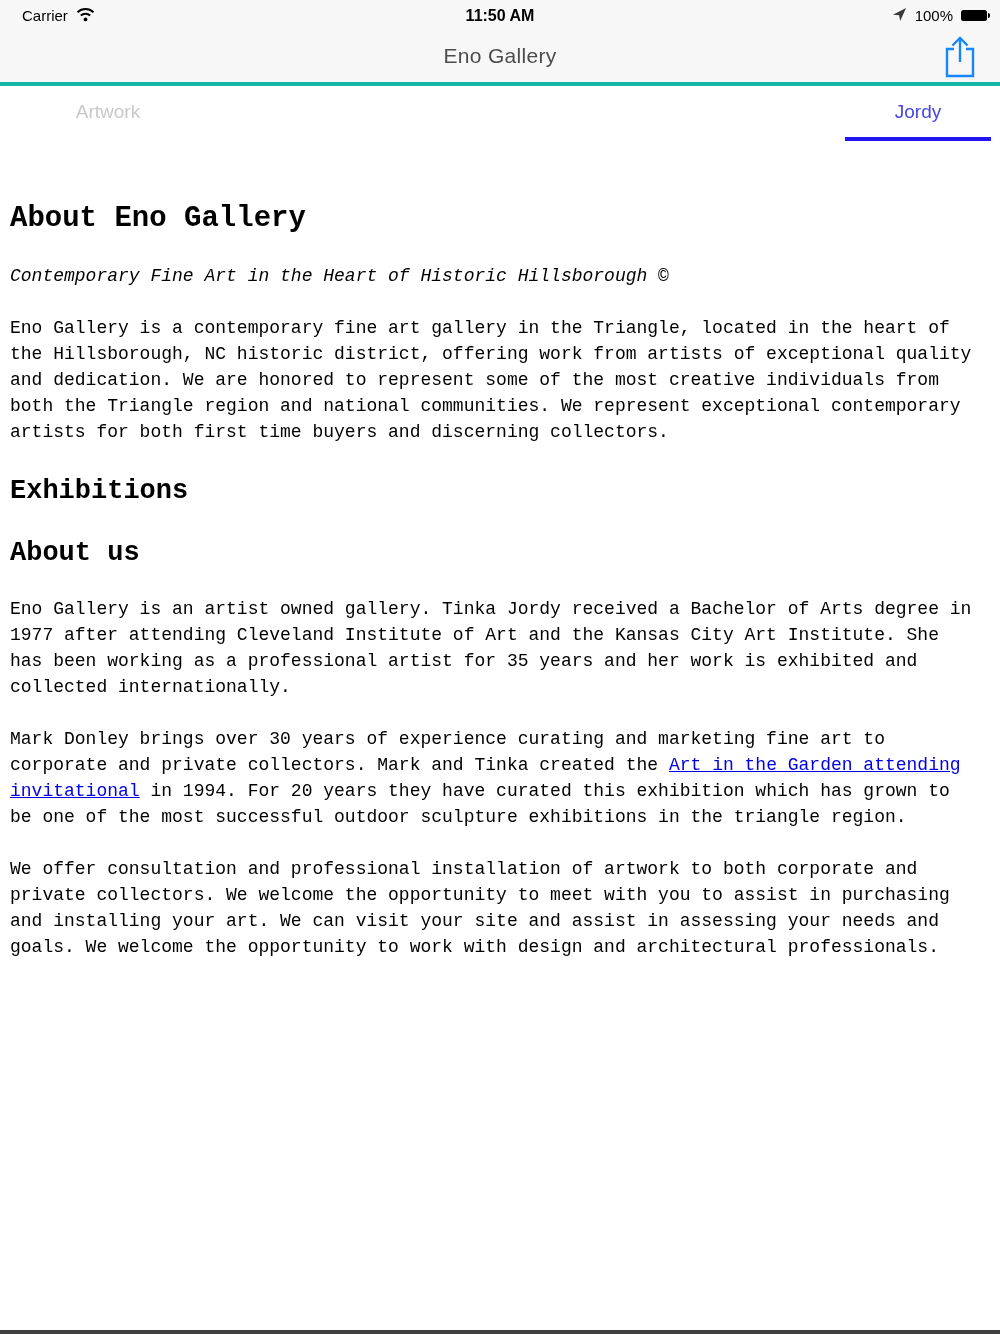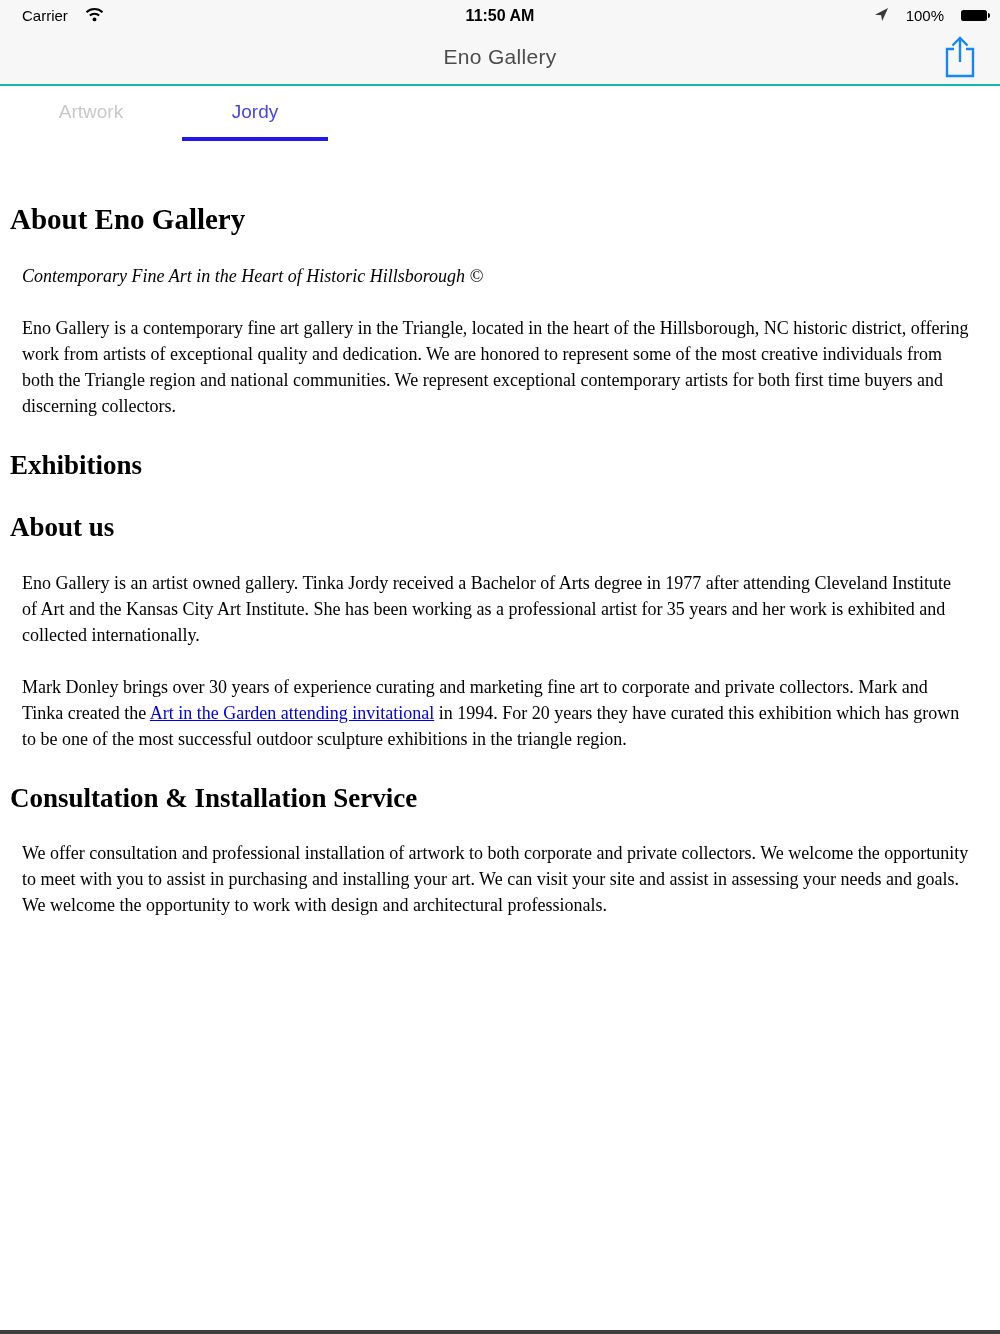--- a/index.html
+++ b/index.html
@@ -19,21 +19,21 @@
     position: relative;
     height: 29px;
     background: var(--chrome-bg, #f7f7f7);
     display: flex;
     align-items: center;
     justify-content: space-between;
     padding: 2px 10px 0 22px;
     font-size: 15px;
     color: #000;
   }
-  .status-left, .status-right { display: flex; align-items: center; gap: 17px; }
+  .status-left, .status-right { display: flex; align-items: center; gap: 8px; }
   .status-time {
     position: absolute;
     left: 50%; top: 50%;
     transform: translate(-50%, -42%);
     font-weight: bold;
     font-size: 16px;
   }
   .battery-body {
     width: 26px; height: 11px;
     background: #000;
@@ -47,41 +47,42 @@
     display: inline-block;
     margin-left: 1px;
   }
   .battery { display: flex; align-items: center; }
 
   
   .nav-bar {
     position: relative;
     height: 57px;
     background: var(--chrome-bg, #f7f7f7);
-    border-bottom: 2px solid #14b8a6;
+    border-bottom: 4px solid #14b8a6;
     display: flex;
     align-items: center;
     justify-content: center;
   }
   .nav-title { font-size: 21px; color: #4c4c4c; letter-spacing: 0.3px; }
   .share-btn {
     position: absolute;
     right: 19px; top: 7px;
     width: 42px; height: 44px;
     background: none; border: none; padding: 0;
     cursor: pointer;
     display: flex; align-items: center; justify-content: center;
   }
 
   
   .tab-bar {
     height: 64px;
     background: #fff;
     display: flex;
-    padding-left: 9px;
+    padding-left: 26px;
+    justify-content: space-between;
   }
   .tab {
     width: 164px;
     position: relative;
     display: flex;
     align-items: center;
     justify-content: center;
     padding-bottom: 12px;
     font-size: 19px;
     color: var(--tab-inactive, #c9c9c9);
@@ -93,39 +94,39 @@
     position: absolute;
     left: 50%; bottom: 9px;
     transform: translateX(-50%);
     width: 146px; height: 4px;
     background: var(--underline, #2016ee);
   }
 
   
   .content {
     padding: 24px 18px 0 10px;
-    font-family: Liberation Serif, serif;
+    font-family: Liberation Mono, monospace;
     color: #000;
   }
   .content h1 {
     font-size: 29px;
     font-weight: bold;
     margin: 28px 0 26px 0;
     line-height: 1.2;
   }
   .content h2 {
     font-size: 27px;
     font-weight: bold;
     margin: 30px 0 26px 0;
     line-height: 1.2;
   }
   .content p {
     font-size: 18px;
     line-height: 26px;
-    margin: 26px 12px;
+    margin: 26px 0;
   }
   .content p.tagline { font-style: italic; }
   .content a {
     color: var(--link, #0000e5);
     text-decoration: underline;
     cursor: pointer;
   }
 
   .bottom-bar {
     position: absolute;
@@ -188,18 +189,17 @@
   </div>
 
   <div class="content">
       <h1>About Eno Gallery</h1>
       <p class="tagline">Contemporary Fine Art in the Heart of Historic Hillsborough ©</p>
       <p>Eno Gallery is a contemporary fine art gallery in the Triangle, located in the heart of the Hillsborough, NC historic district, offering work from artists of exceptional quality and dedication. We are honored to represent some of the most creative individuals from both the Triangle region and national communities. We represent exceptional contemporary artists for both first time buyers and discerning collectors.</p>
       <h2>Exhibitions</h2>
       <h2>About us</h2>
       <p>Eno Gallery is an artist owned gallery. Tinka Jordy received a Bachelor of Arts degree in 1977 after attending Cleveland Institute of Art and the Kansas City Art Institute. She has been working as a professional artist for 35 years and her work is exhibited and collected internationally.</p>
       <p>Mark Donley brings over 30 years of experience curating and marketing fine art to corporate and private collectors. Mark and Tinka created the <a>Art in the Garden attending invitational</a> in 1994. For 20 years they have curated this exhibition which has grown to be one of the most successful outdoor sculpture exhibitions in the triangle region.</p>
-      <h2>Consultation &amp; Installation Service</h2>
       <p>We offer consultation and professional installation of artwork to both corporate and private collectors. We welcome the opportunity to meet with you to assist in purchasing and installing your art. We can visit your site and assist in assessing your needs and goals. We welcome the opportunity to work with design and architectural professionals.</p>
     </div>
 
   <div class="bottom-bar"></div>
 </div>
 
 </body></html>

